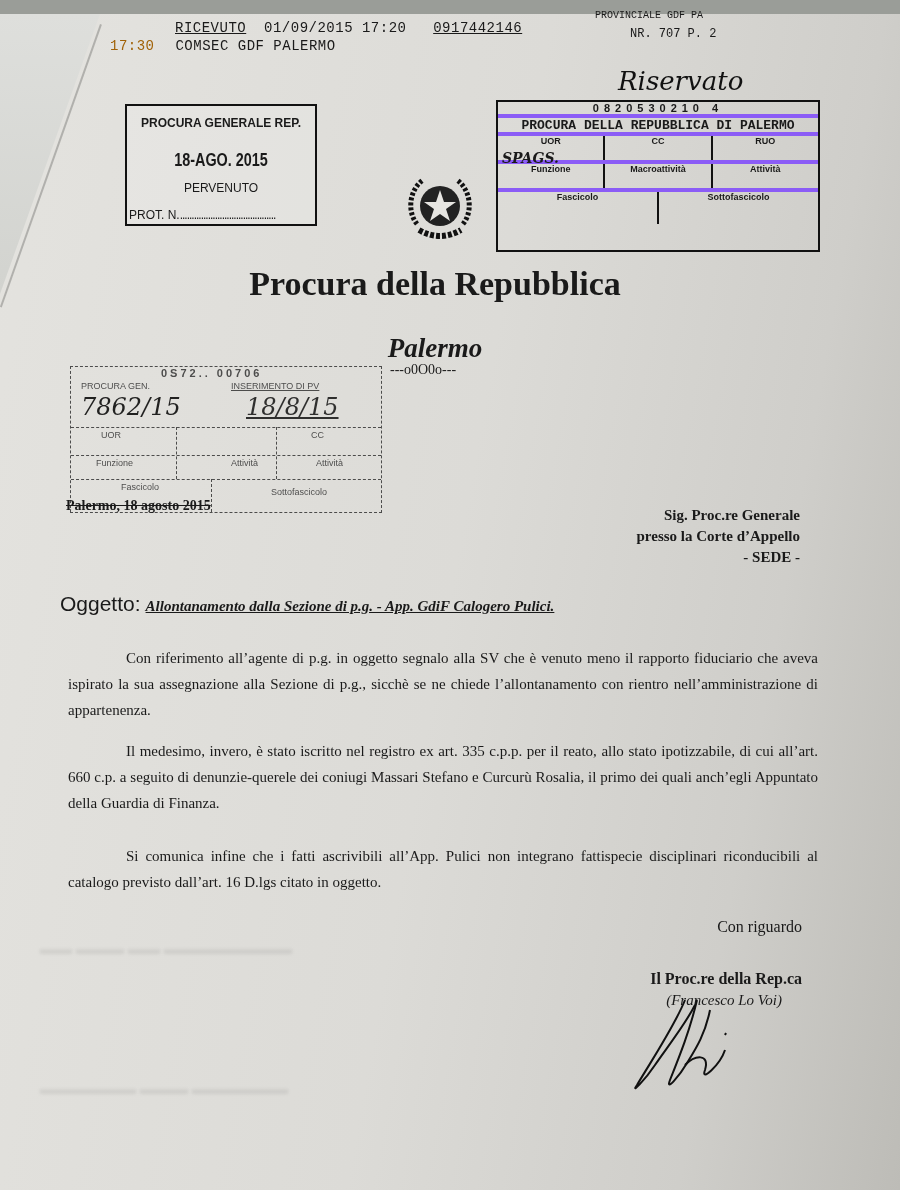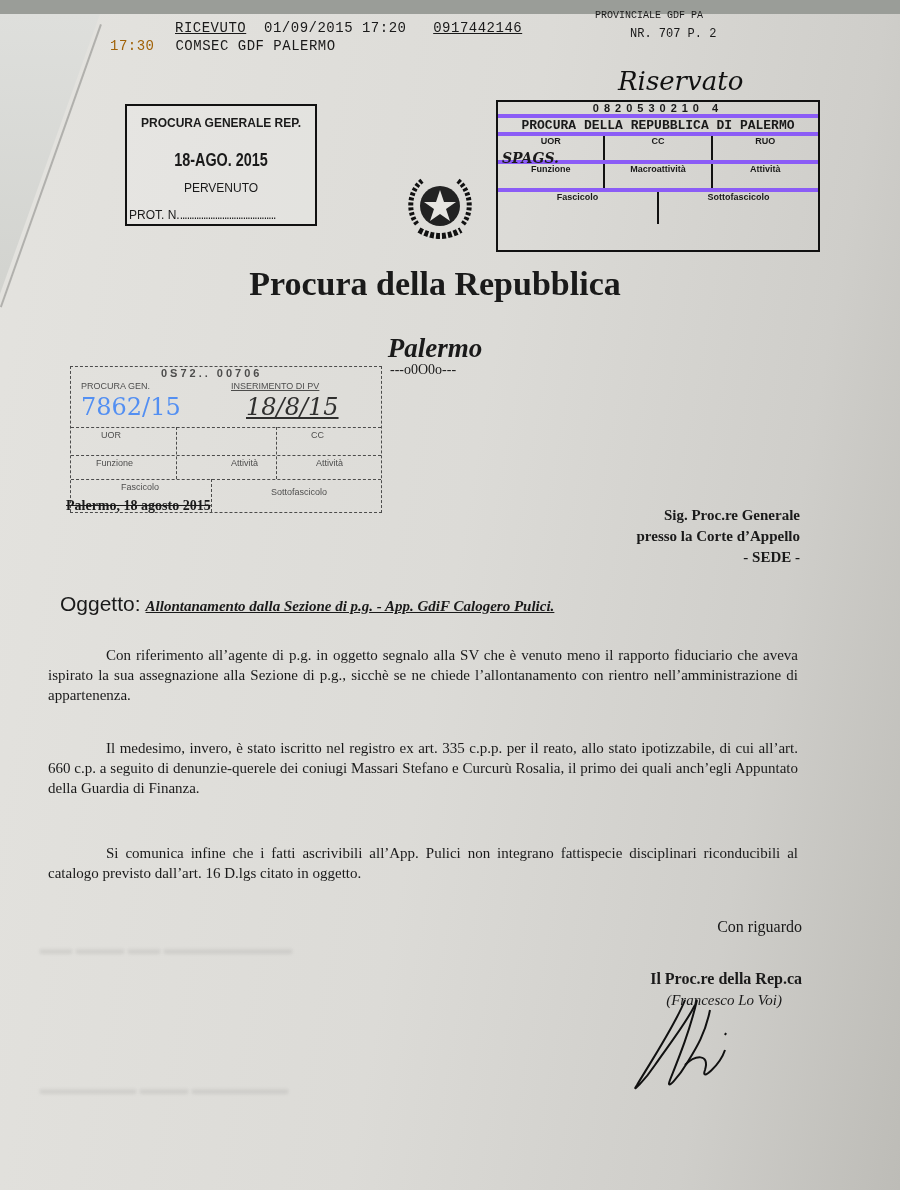--- a/index.html
+++ b/index.html
@@ -47,33 +47,33 @@
 
   .title { position:absolute; left:0; width:870px; top:265px; text-align:center; font-size:34px; font-weight:bold; }
   .subtitle { position:absolute; left:0; width:870px; top:318px; text-align:center; font-size:27px; font-weight:bold; font-style:italic;margin-top:15px; }
   .ornament { position:absolute; left:390px; top:362px; font-size:14px; }
 
   .stamp3 { position:absolute; left:70px; top:366px; width:310px; height:145px; border:1.5px dashed #333;
             font-family:"Liberation Sans", sans-serif; font-size:9px; color:#333; opacity:.85;}
   .stamp3 .code { position:absolute; left:90px; top:0px; letter-spacing:3px; font-size:11px; font-weight:bold; }
   .stamp3 .lbl1 { position:absolute; left:10px; top:14px; font-size:9px; }
   .stamp3 .lbl2 { position:absolute; left:160px; top:14px; font-size:9px; text-decoration:underline; }
-  .stamp3 .hand { position:absolute; left:10px; top:26px; font-family:"DejaVu Serif",serif; font-size:24px; color:#3b82f6; }
+  .stamp3 .hand { position:absolute; left:10px; top:26px; font-family:"DejaVu Serif",serif; font-style:italic; font-size:24px; color:#000000; }
   .stamp3 .hand2 { position:absolute; left:175px; top:26px; font-family:"DejaVu Serif",serif; font-style:italic; font-size:24px; color:#111; text-decoration:underline;}
   .stamp3 .l { position:absolute; font-size:9px; }
   .stamp3 .hl { position:absolute; border-top:1.5px dashed #333; }
   .stamp3 .vl { position:absolute; border-left:1.5px dashed #333; }
   .dateline { position:absolute; left:66px; top:498px; font-size:14px; text-decoration:line-through; font-weight:bold; }
 
   .addressee { position:absolute; right:100px; top:505px; text-align:right; font-size:15px; font-weight:bold; line-height:21px; }
   .oggetto { position:absolute; left:60px; top:592px; font-size:20px; }
   .oggetto .lbl { font-family:"Liberation Sans", sans-serif; font-size:21px; }
   .oggetto .txt { font-style:italic; font-weight:bold; text-decoration:underline; font-size:15px; }
 
-  .para { position:absolute; left:48px; width:750px; font-size:15px; line-height:20px; text-align:justify; }
+  .para { position:absolute; left:68px; width:750px; font-size:15px; line-height:26px; text-align:justify; }
   .para .indent { display:inline-block; width:58px; }
   .p1 { top:645px; }
   .p2 { top:738px; }
   .p3 { top:843px; }
 
   .closing { position:absolute; right:98px; top:918px; font-size:16px; }
   .signer { position:absolute; right:98px; top:970px; font-size:16px; font-weight:bold; }
   .signame { position:absolute; right:118px; top:992px; font-size:15px; font-style:italic; }
   .signature { position:absolute; left:625px; top:995px; width:130px; height:100px; }
 

